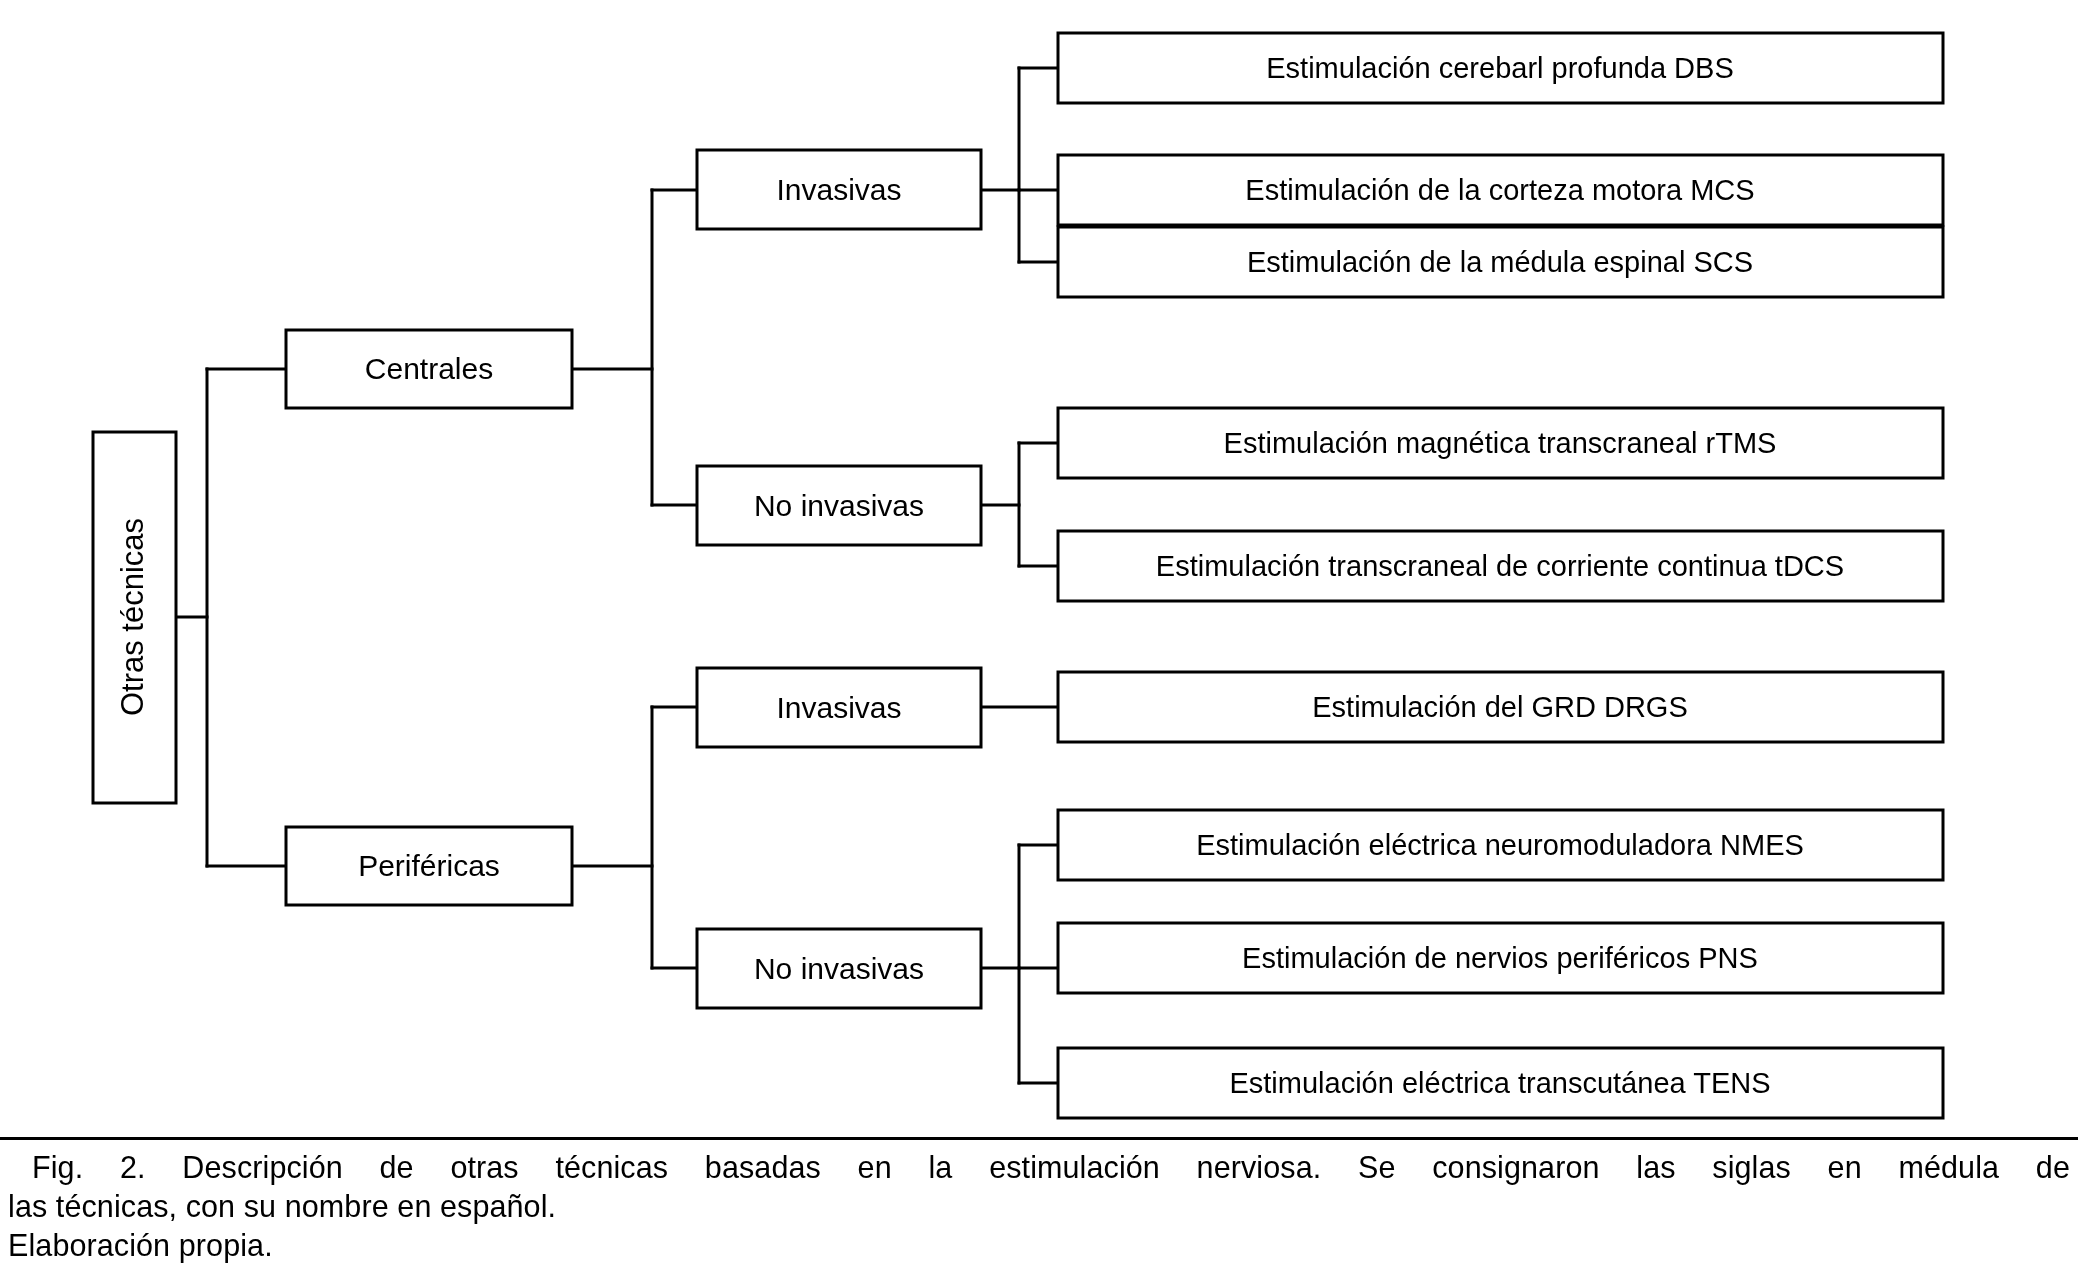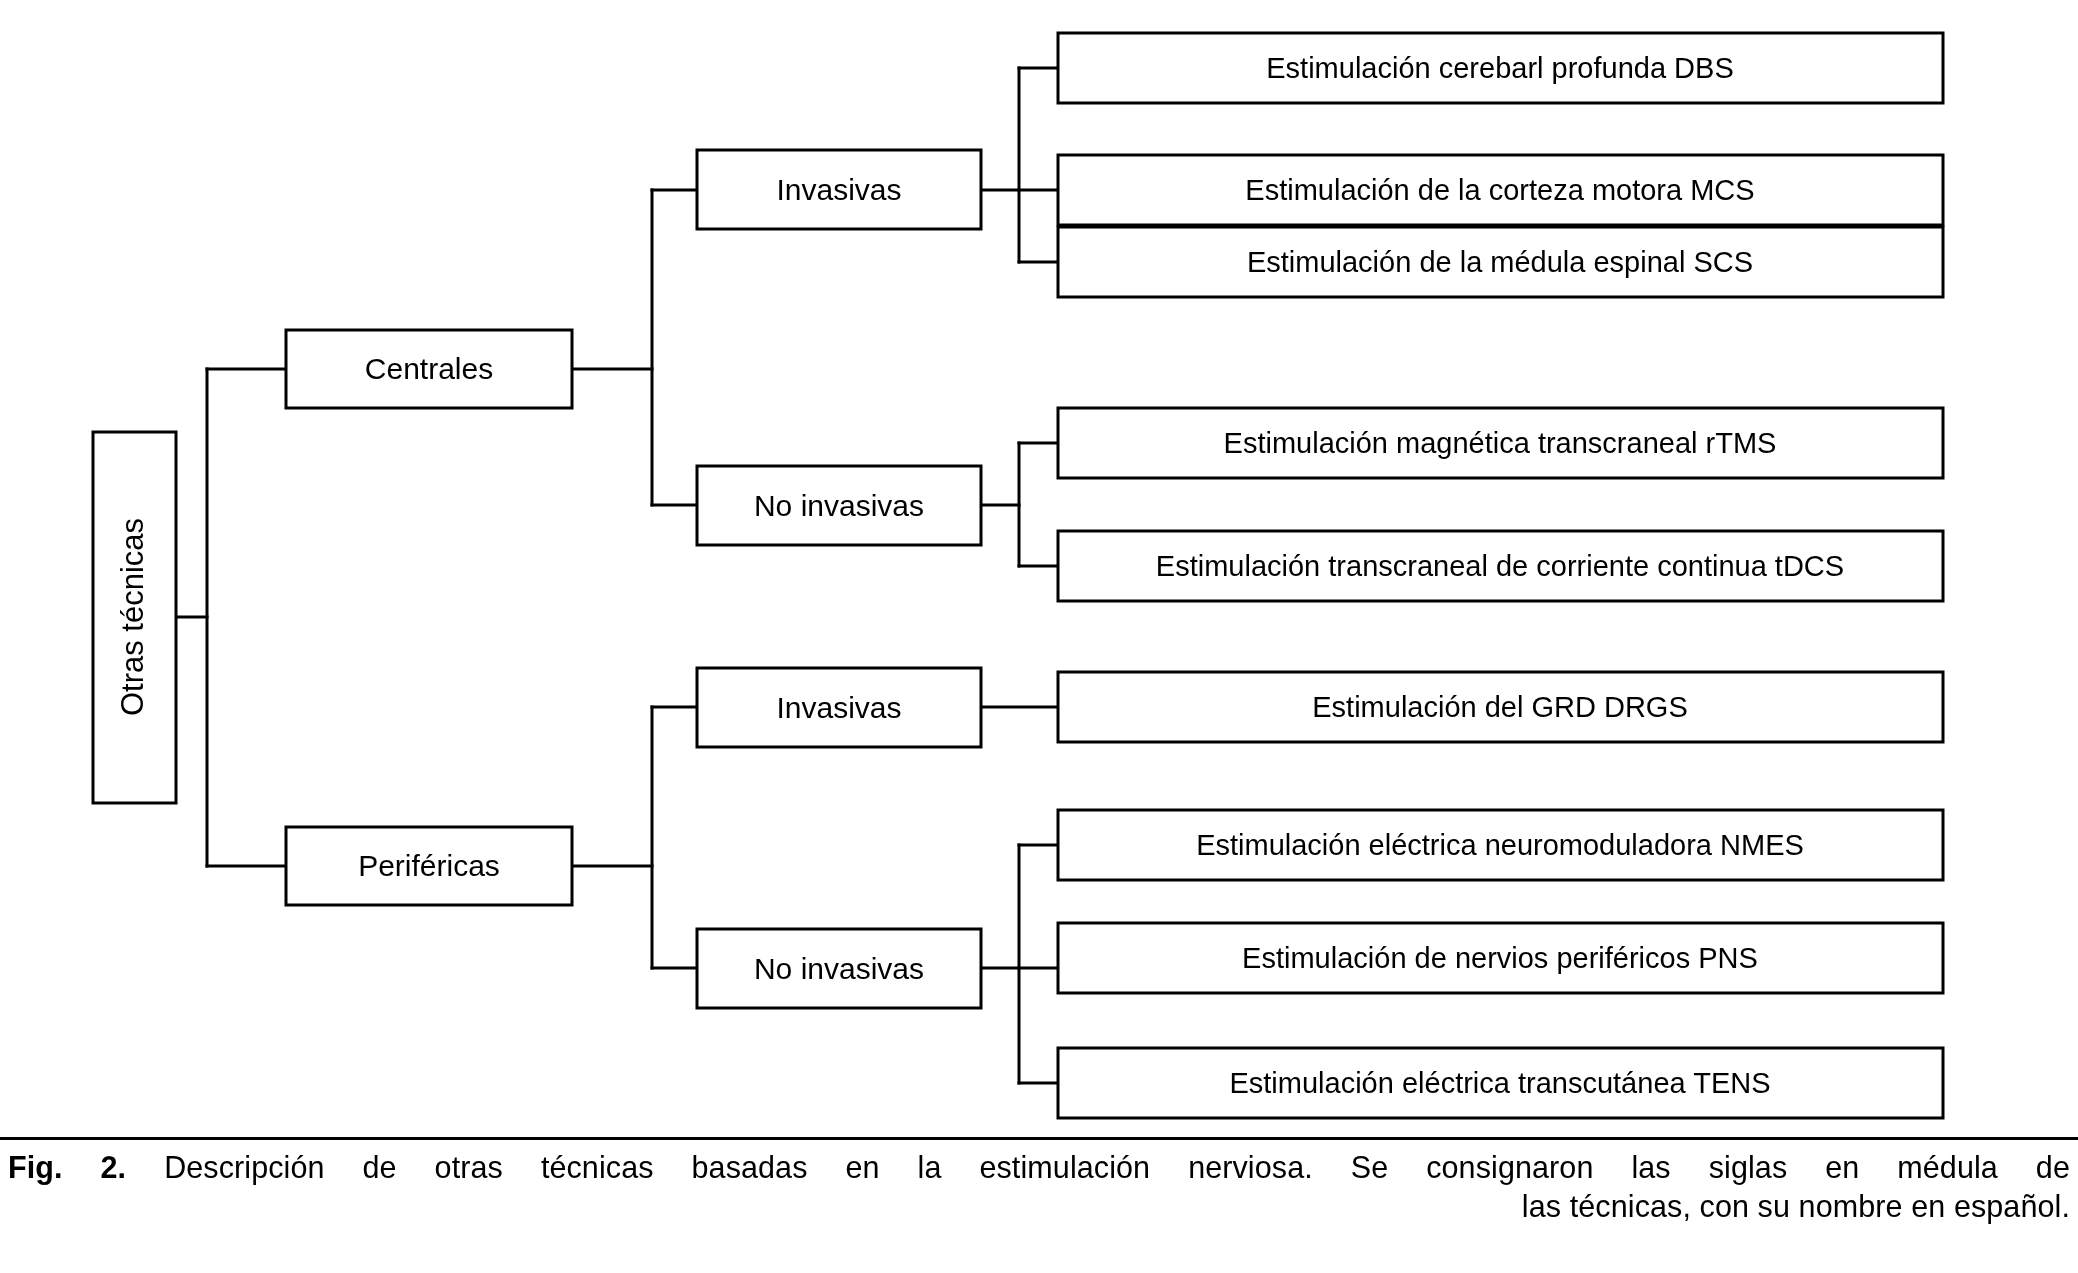--- a/index.html
+++ b/index.html
@@ -63,26 +63,26 @@
     position: absolute;
     left: 8px;
     top: 1148px;
     width: 2062px;
     font-size: 30.5px;
     line-height: 39px;
     letter-spacing: 0.1px;
     color: #000000;
   }
   #caption .fig-label {
-    font-weight: bold;
+    font-weight: normal;
+    margin-left: 24px;
   }
   .cap-line {
     display: block;
     white-space: pre-wrap;
-    text-align: right;
   }
   #caption-line-1 {
     text-align: justify;
     text-align-last: justify;
     display: block;
   }
 </style>
 </head>
 <body>
 
@@ -218,15 +218,16 @@
       <text class="node-label node-label-leaf" x="1500" y="1085">Estimulación eléctrica transcutánea TENS</text>
     </g>
 
   </svg>
 
   <div class="caption-rule"></div>
 
   <div id="caption">
     <div id="caption-line-1"><span class="fig-label">Fig. 2.</span><span> Descripción de otras técnicas basadas en la estimulación nerviosa. Se consignaron las siglas en médula de</span></div>
     <span class="cap-line">las técnicas, con su nombre en español.</span>
+    <span class="cap-line">Elaboración propia.</span>
   </div>
 
 </div>
 
 </body></html>

